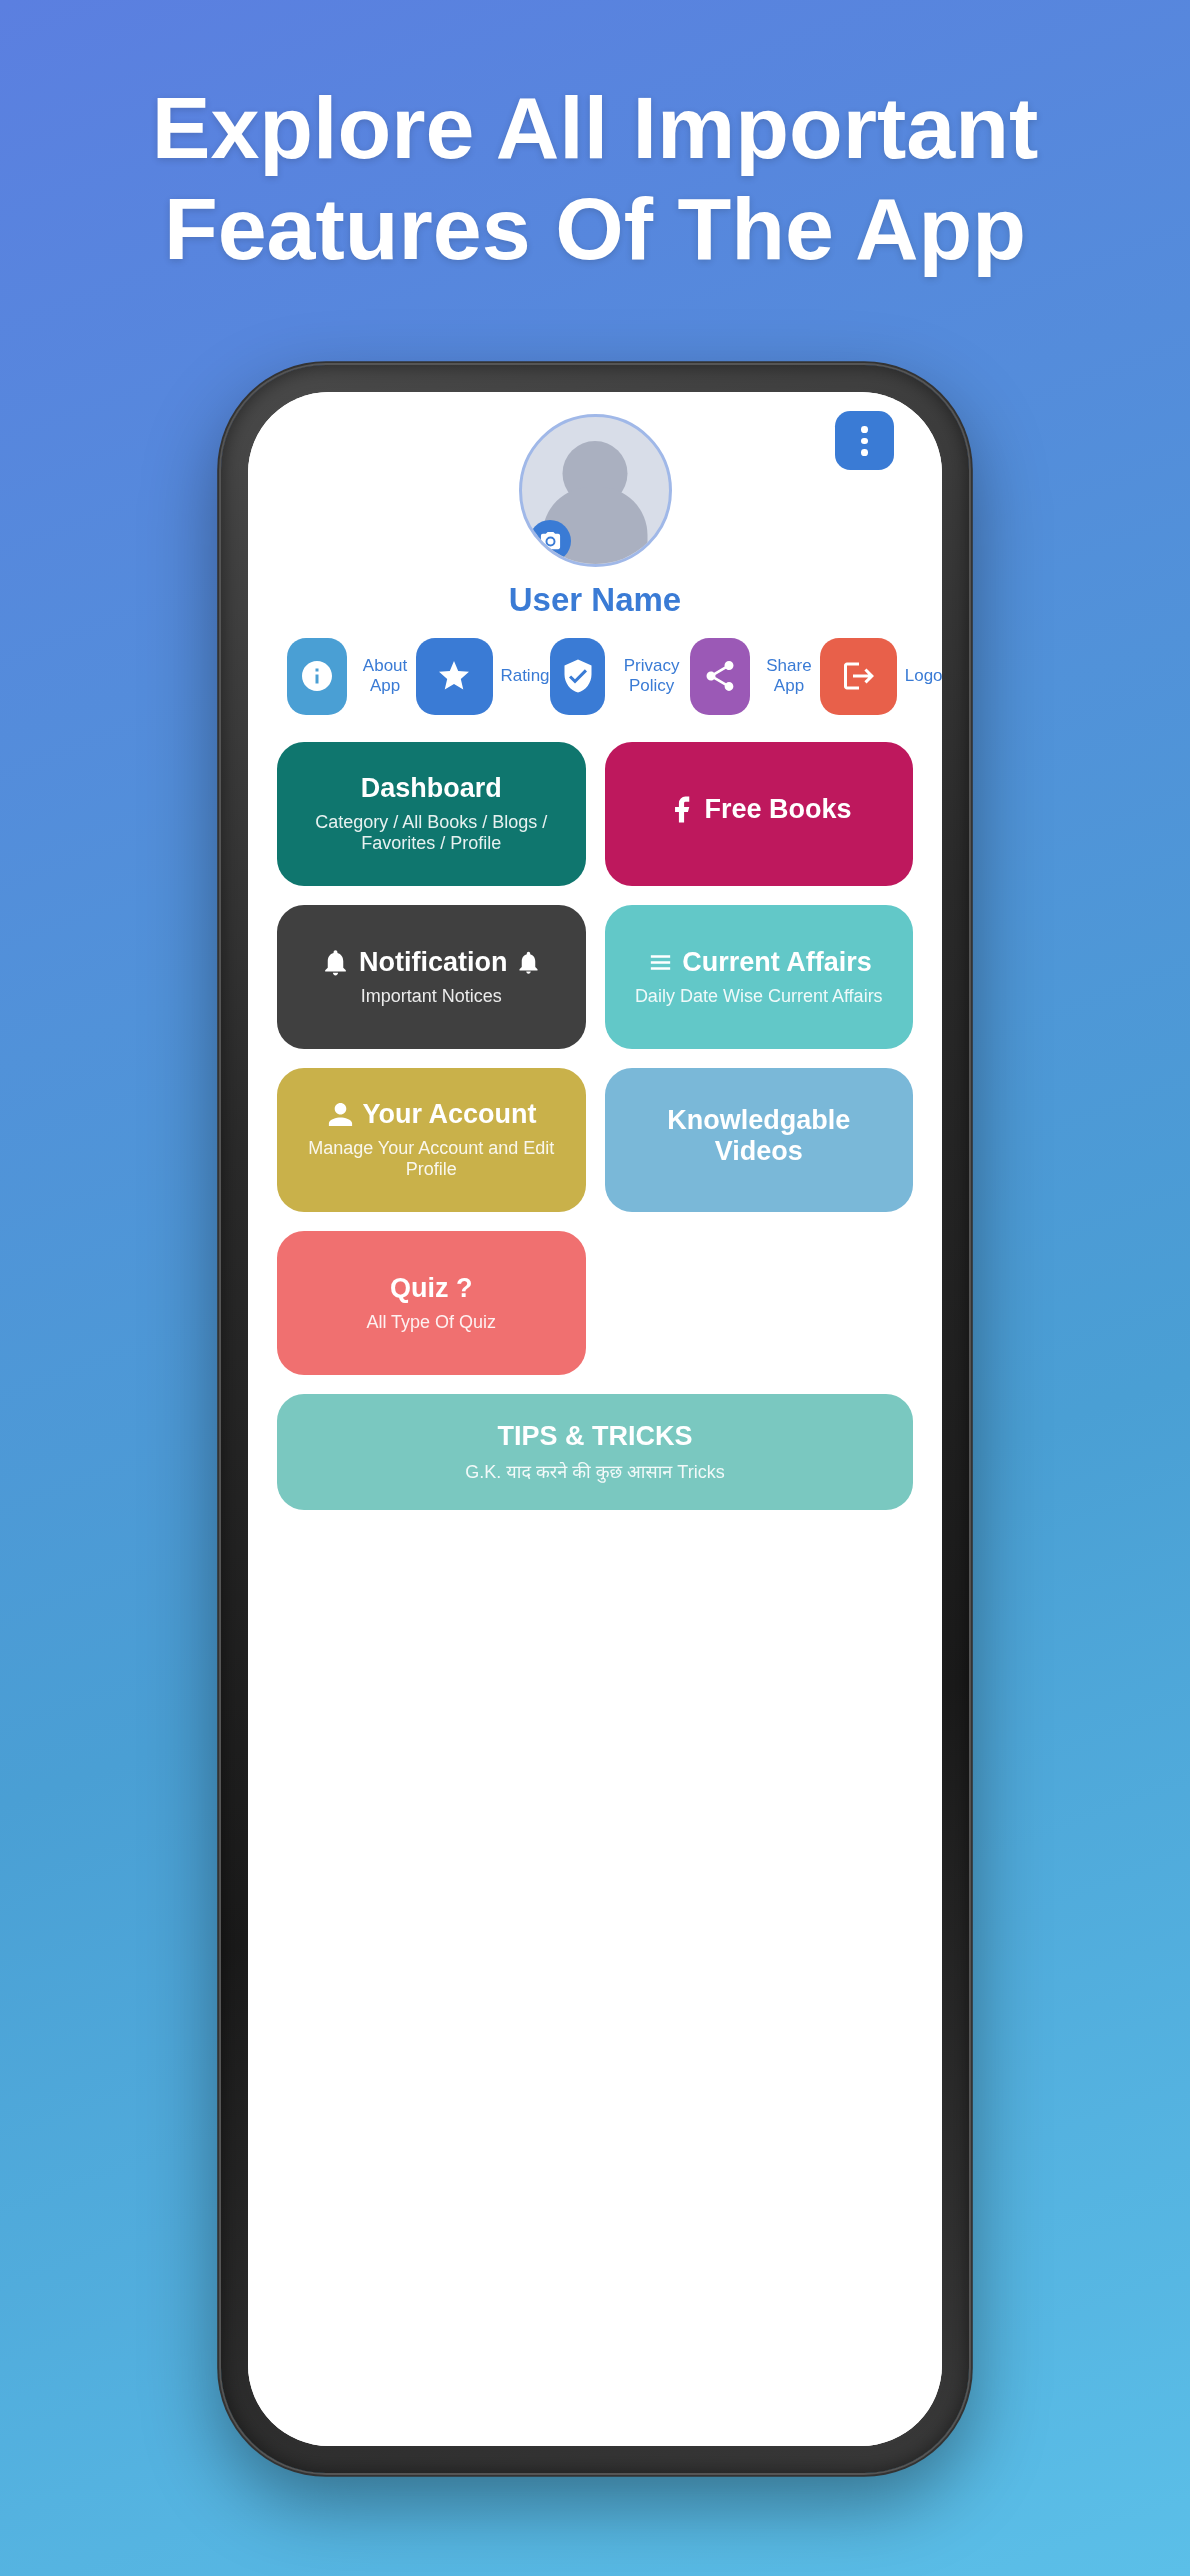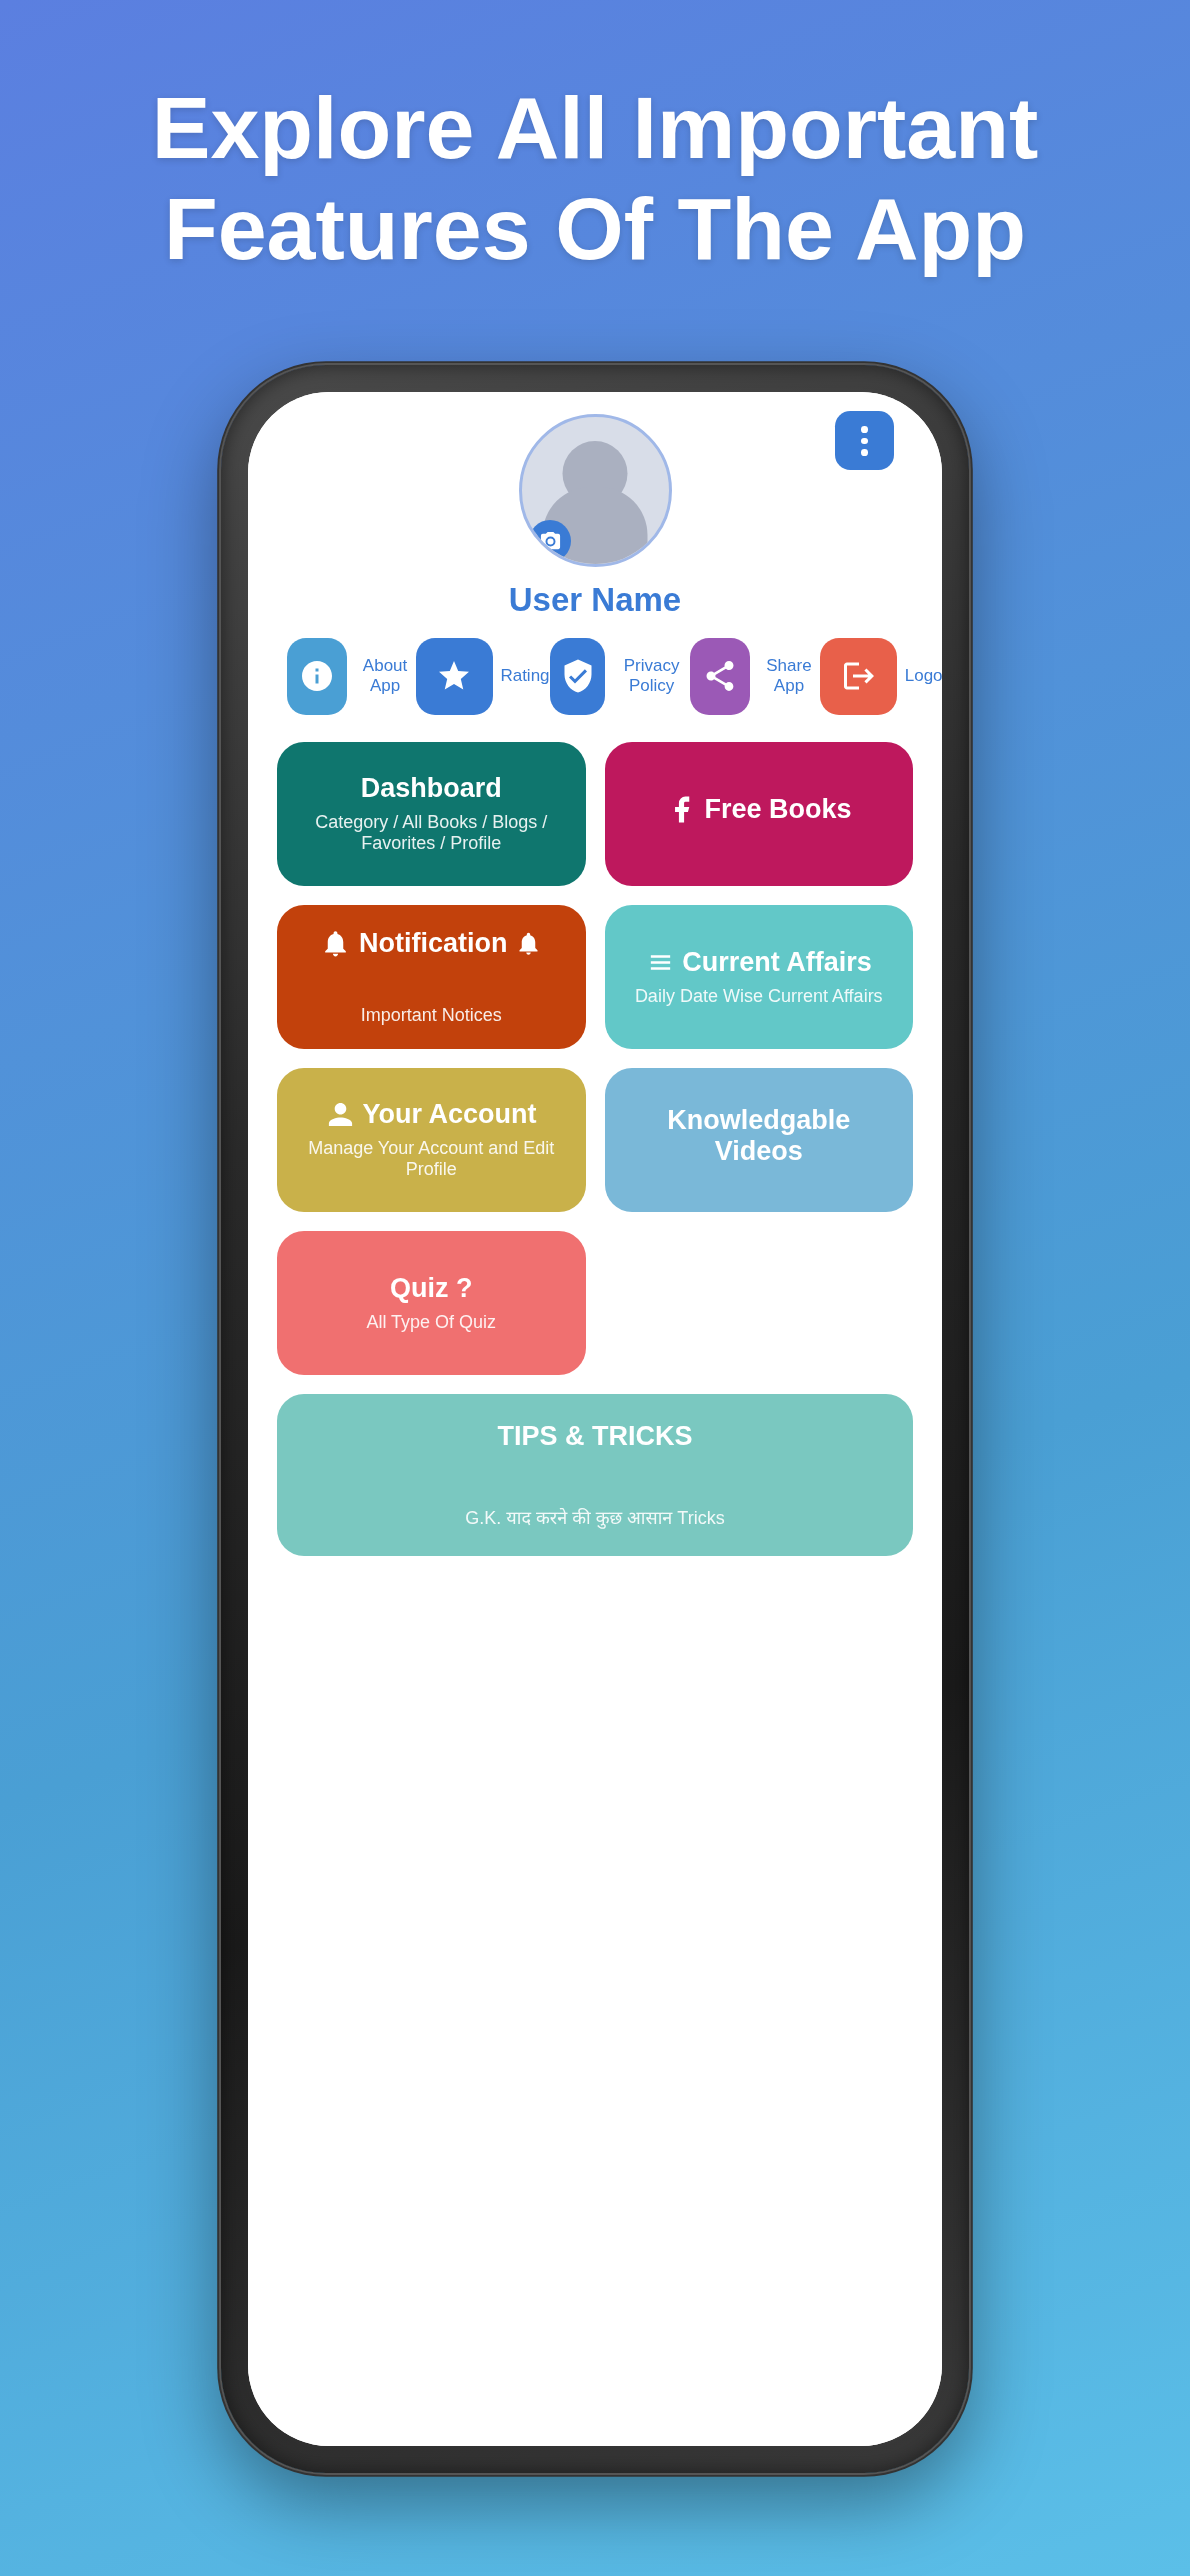--- a/index.html
+++ b/index.html
@@ -333,38 +333,37 @@
 
     .card-subtitle {
       font-size: 18px;
       color: white;
       opacity: 0.9;
     }
 
     .card-pink { background: #0f766e; }
     .card-blue-mid { background: #be185d; }
     .card-orange { background: #f4956a; }
-    .card-purple { background: #c2410c; justify-content: space-between; }
+    .card-purple { background: #404040; }
     .card-teal { background: #62c8c8; }
     .card-gold { background: #c9b14a; justify-content: center; }
     .card-lightblue { background: #7ab8d8; }
     .card-coral { background: #f07070; }
 
     
     .card-full {
       border-radius: 27px;
       padding: 27px 19px;
       display: flex;
       flex-direction: column;
       align-items: center;
       justify-content: center;
       text-align: center;
       cursor: pointer;
       margin-bottom: 0;
-      gap: 46px;
     }
 
     .tips-card {
       background: #7ac8c0;
     }
 
     
     .screen-inner {
       position: relative;
       flex: 1;

